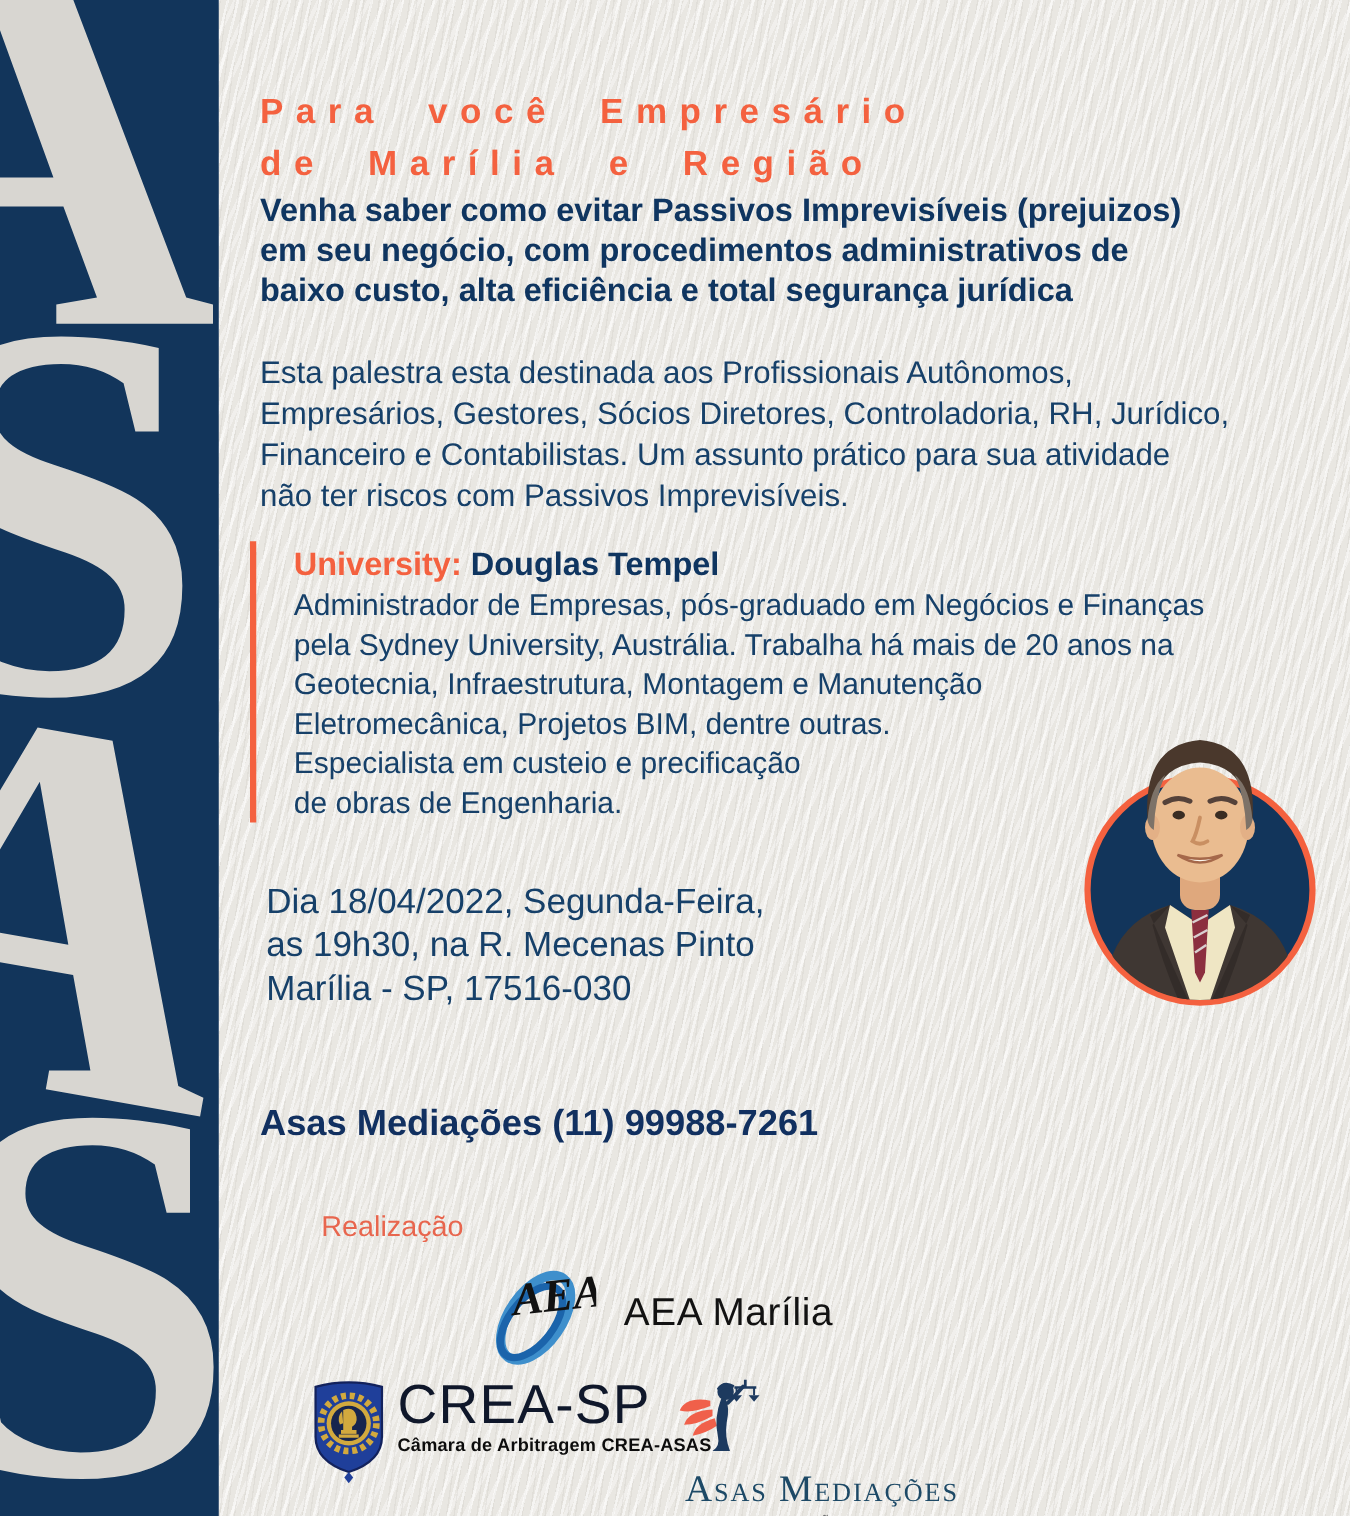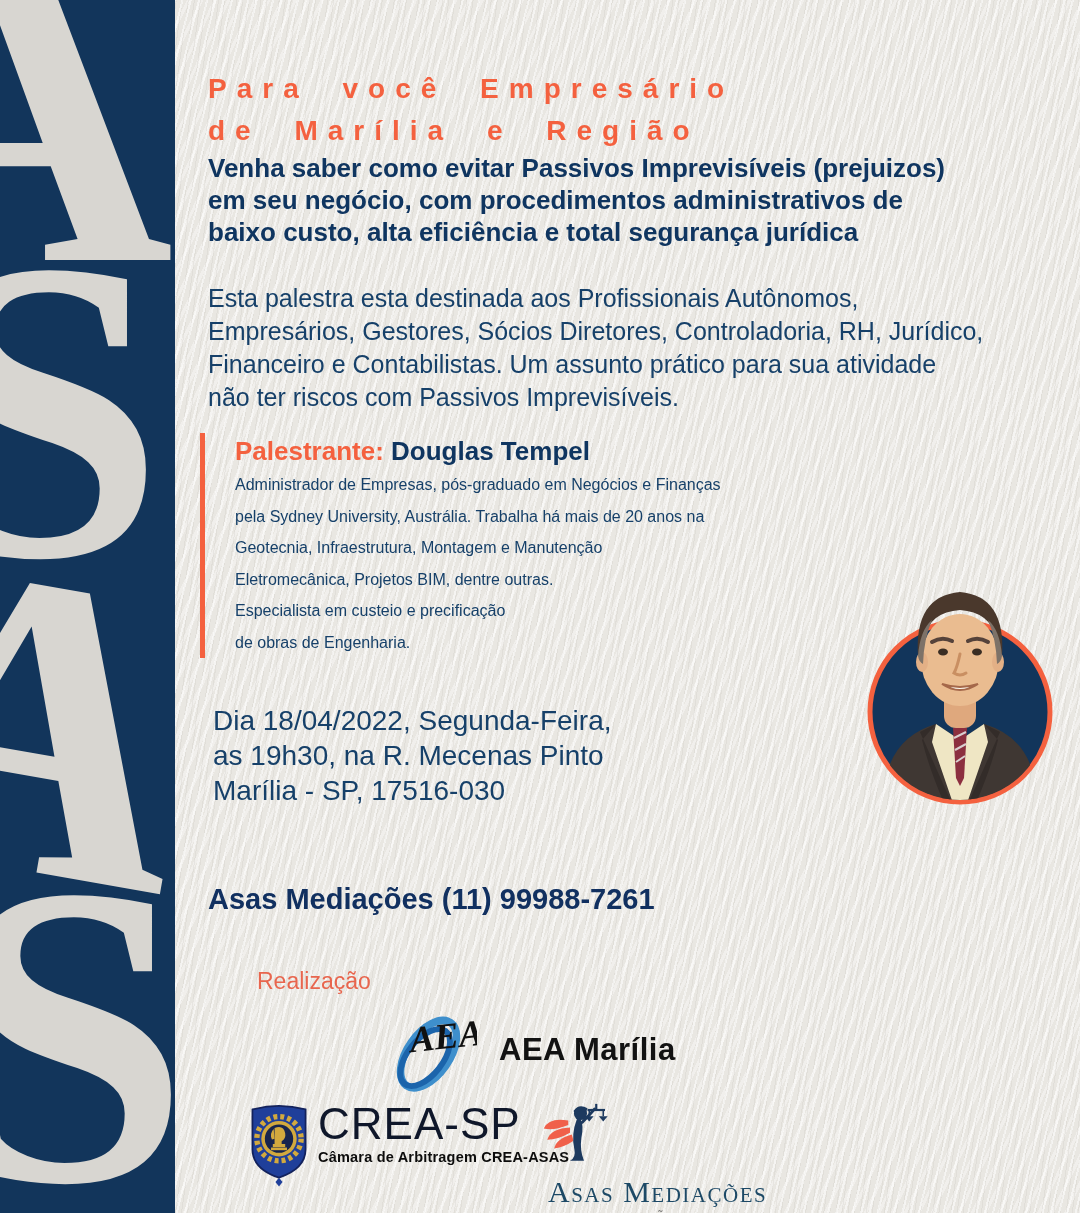--- a/index.html
+++ b/index.html
@@ -48,35 +48,35 @@
   .audience{
     left:208px;top:282px;color:var(--text-navy);
     font-size:25px;line-height:33px;
   }
   .speaker{
     left:200px;top:433px;border-left:5px solid var(--accent);
     padding-left:30px;
   }
   .speaker-title{font-size:26px;font-weight:bold;line-height:36px;color:var(--text-navy-bold);}
   .speaker-title .accent{color:var(--accent);}
-  .speaker-bio{font-size:16px;line-height:31.5px;color:var(--text-navy);}
+  .speaker-bio{font-size:24px;line-height:31.5px;color:var(--text-navy);}
   .schedule{
     left:213px;top:703px;color:var(--text-navy);
     font-size:28px;line-height:35px;
   }
   .contact{
     left:208px;top:880px;color:#113060;
     font-weight:bold;font-size:29px;line-height:38px;
   }
   .realization{left:257px;top:968px;color:#e8664e;font-size:23px;}
 
   .portrait{left:860px;top:572px;width:200px;height:240px;}
 
   .aea-logo{left:385px;top:998px;width:420px;height:104px;display:flex;align-items:center;}
-  .aea-text{font-size:31px;font-weight:bold;color:var(--black);margin-left:22px;letter-spacing:.5px;}
+  .aea-text{font-size:31px;font-weight:normal;color:var(--black);margin-left:22px;letter-spacing:.5px;}
 
   .crea-logo{left:248px;top:1098px;display:flex;}
   .crea-textcol{margin-left:8px;padding-top:6px;}
   .crea-title{font-size:44px;line-height:40px;font-weight:normal;color:#0f172a;letter-spacing:1px;}
   .crea-sub{font-size:14.5px;font-weight:bold;color:#0c0c0c;margin-top:5px;letter-spacing:.2px;}
 
   .asas-logo{left:542px;top:1096px;display:flex;flex-direction:column;}
   .asas-textcol{margin-left:6px;padding-top:10px;}
   .asas-title{
     font-family:"Liberation Serif",serif;font-variant:small-caps;
@@ -109,21 +109,21 @@
 
   <div class="abs audience">
     <div class="nowrap">Esta palestra esta destinada aos Profissionais Autônomos,</div>
     <div class="nowrap">Empresários, Gestores, Sócios Diretores, Controladoria, RH, Jurídico,</div>
     <div class="nowrap">Financeiro e Contabilistas. Um assunto prático para sua atividade</div>
     <div class="nowrap">não ter riscos com Passivos Imprevisíveis.</div>
   </div>
 
   <div class="abs speaker">
     <div class="speaker-title nowrap">
-      <span class="accent">Palestrante:</span>
+      <span class="accent">University:</span>
       <span>Douglas Tempel</span>
     </div>
     <div class="speaker-bio">
       <div class="nowrap">Administrador de Empresas, pós-graduado em Negócios e Finanças</div>
       <div class="nowrap">pela Sydney University, Austrália. Trabalha há mais de 20 anos na</div>
       <div class="nowrap">Geotecnia, Infraestrutura, Montagem e Manutenção</div>
       <div class="nowrap">Eletromecânica, Projetos BIM, dentre outras.</div>
       <div class="nowrap">Especialista em custeio e precificação</div>
       <div class="nowrap">de obras de Engenharia.</div>
     </div>

